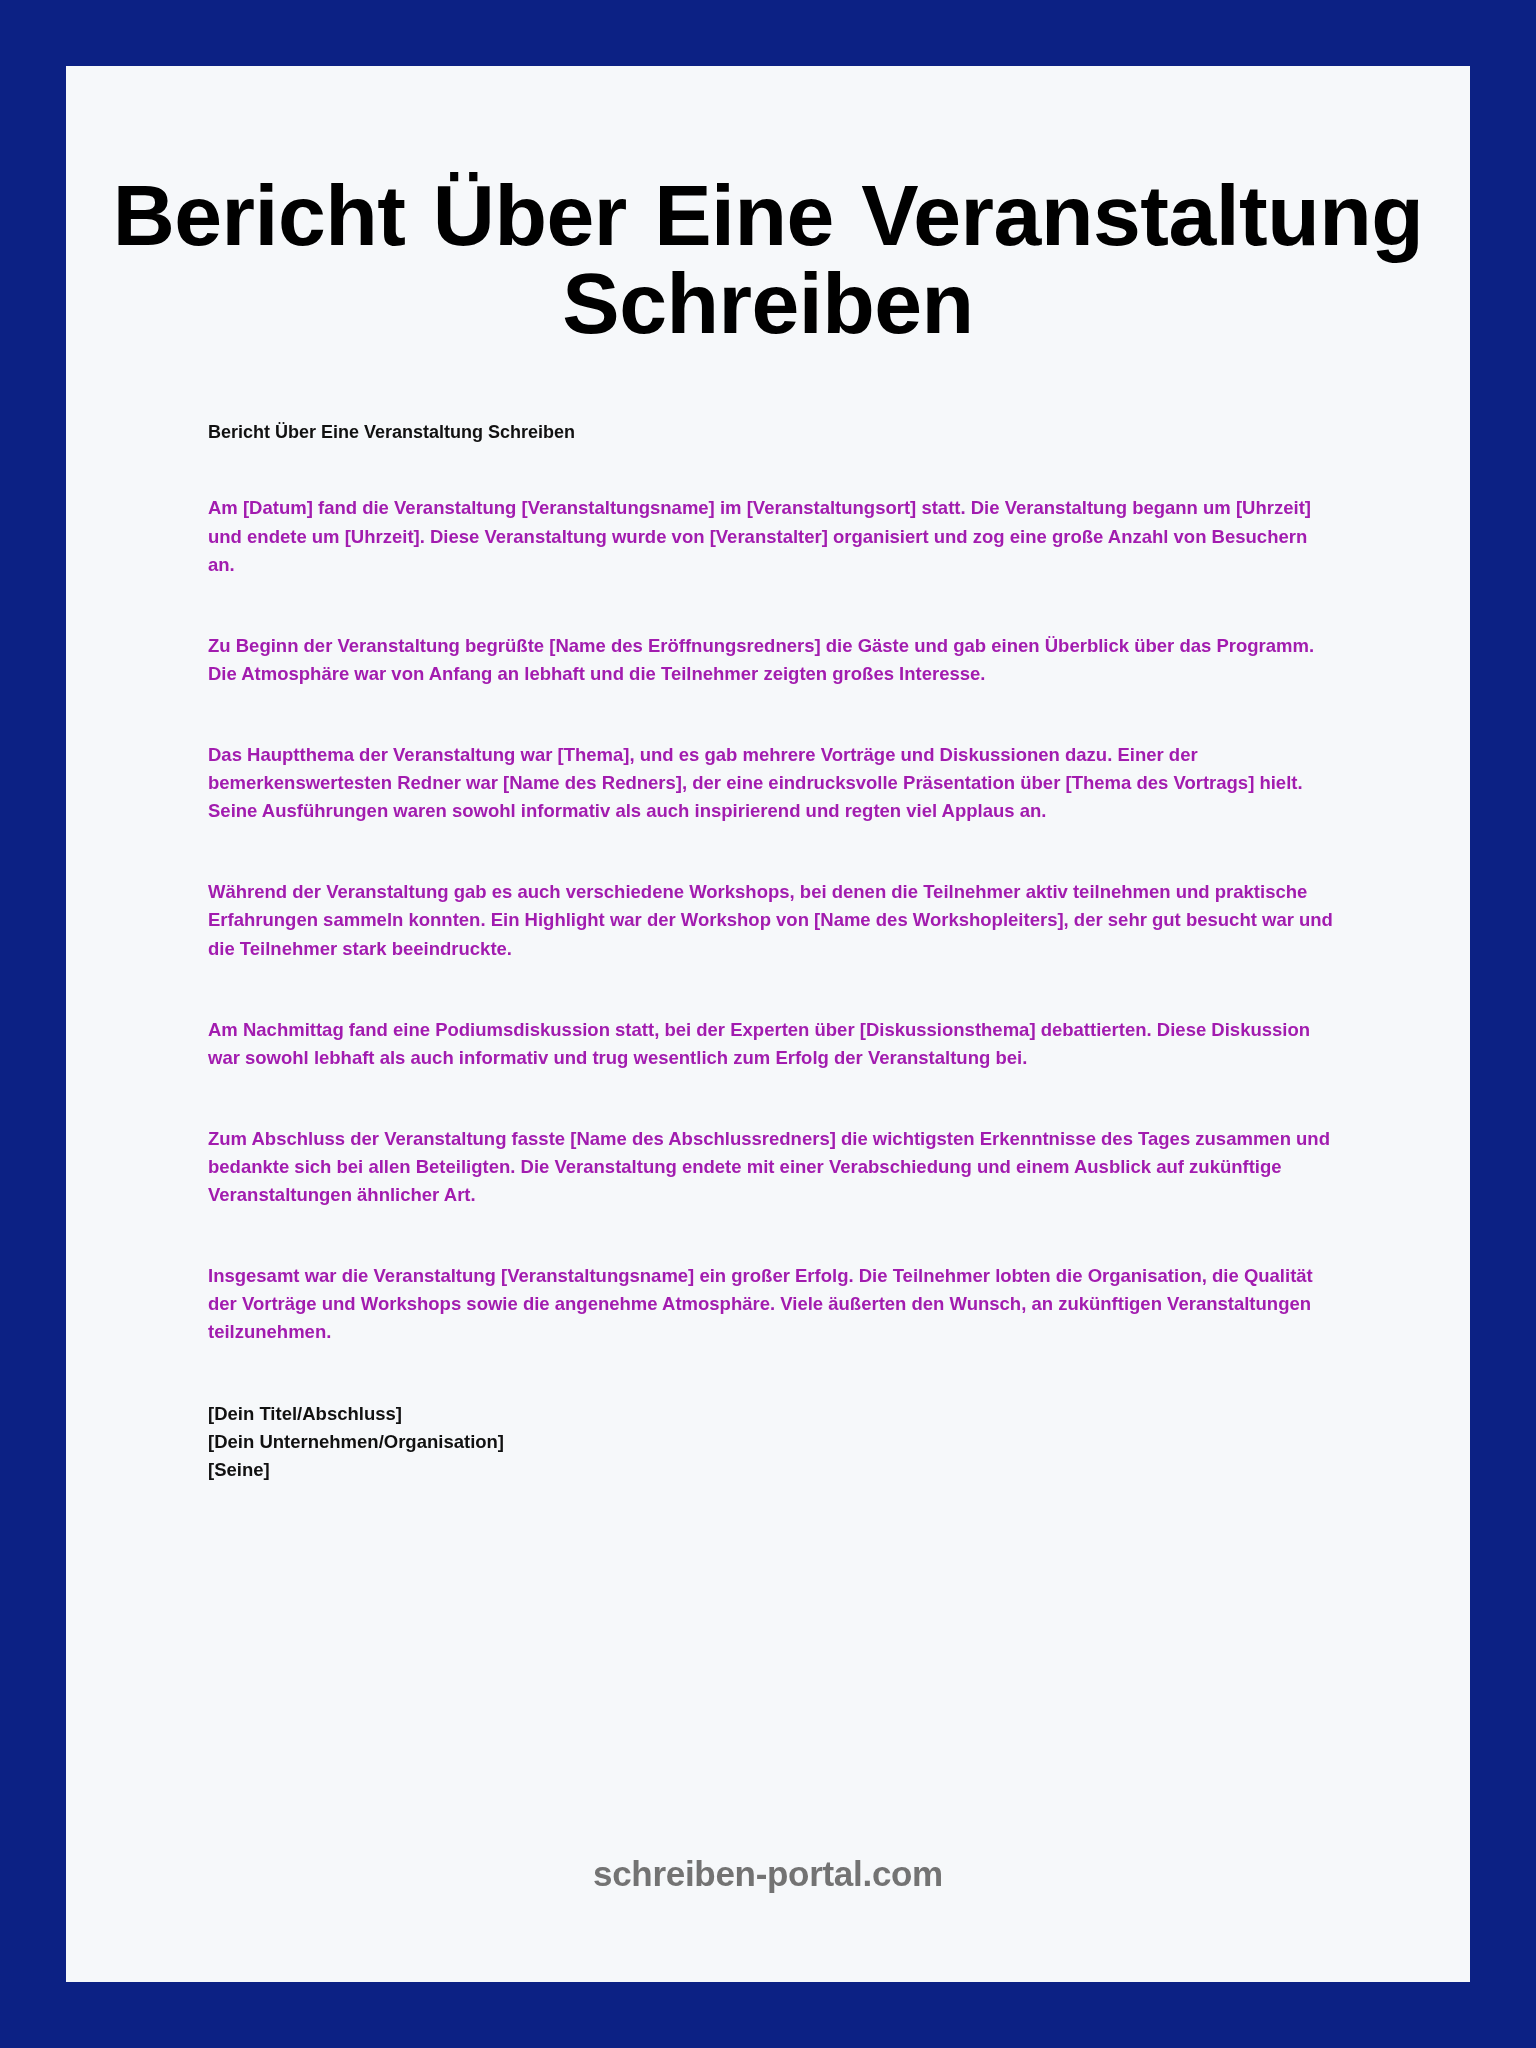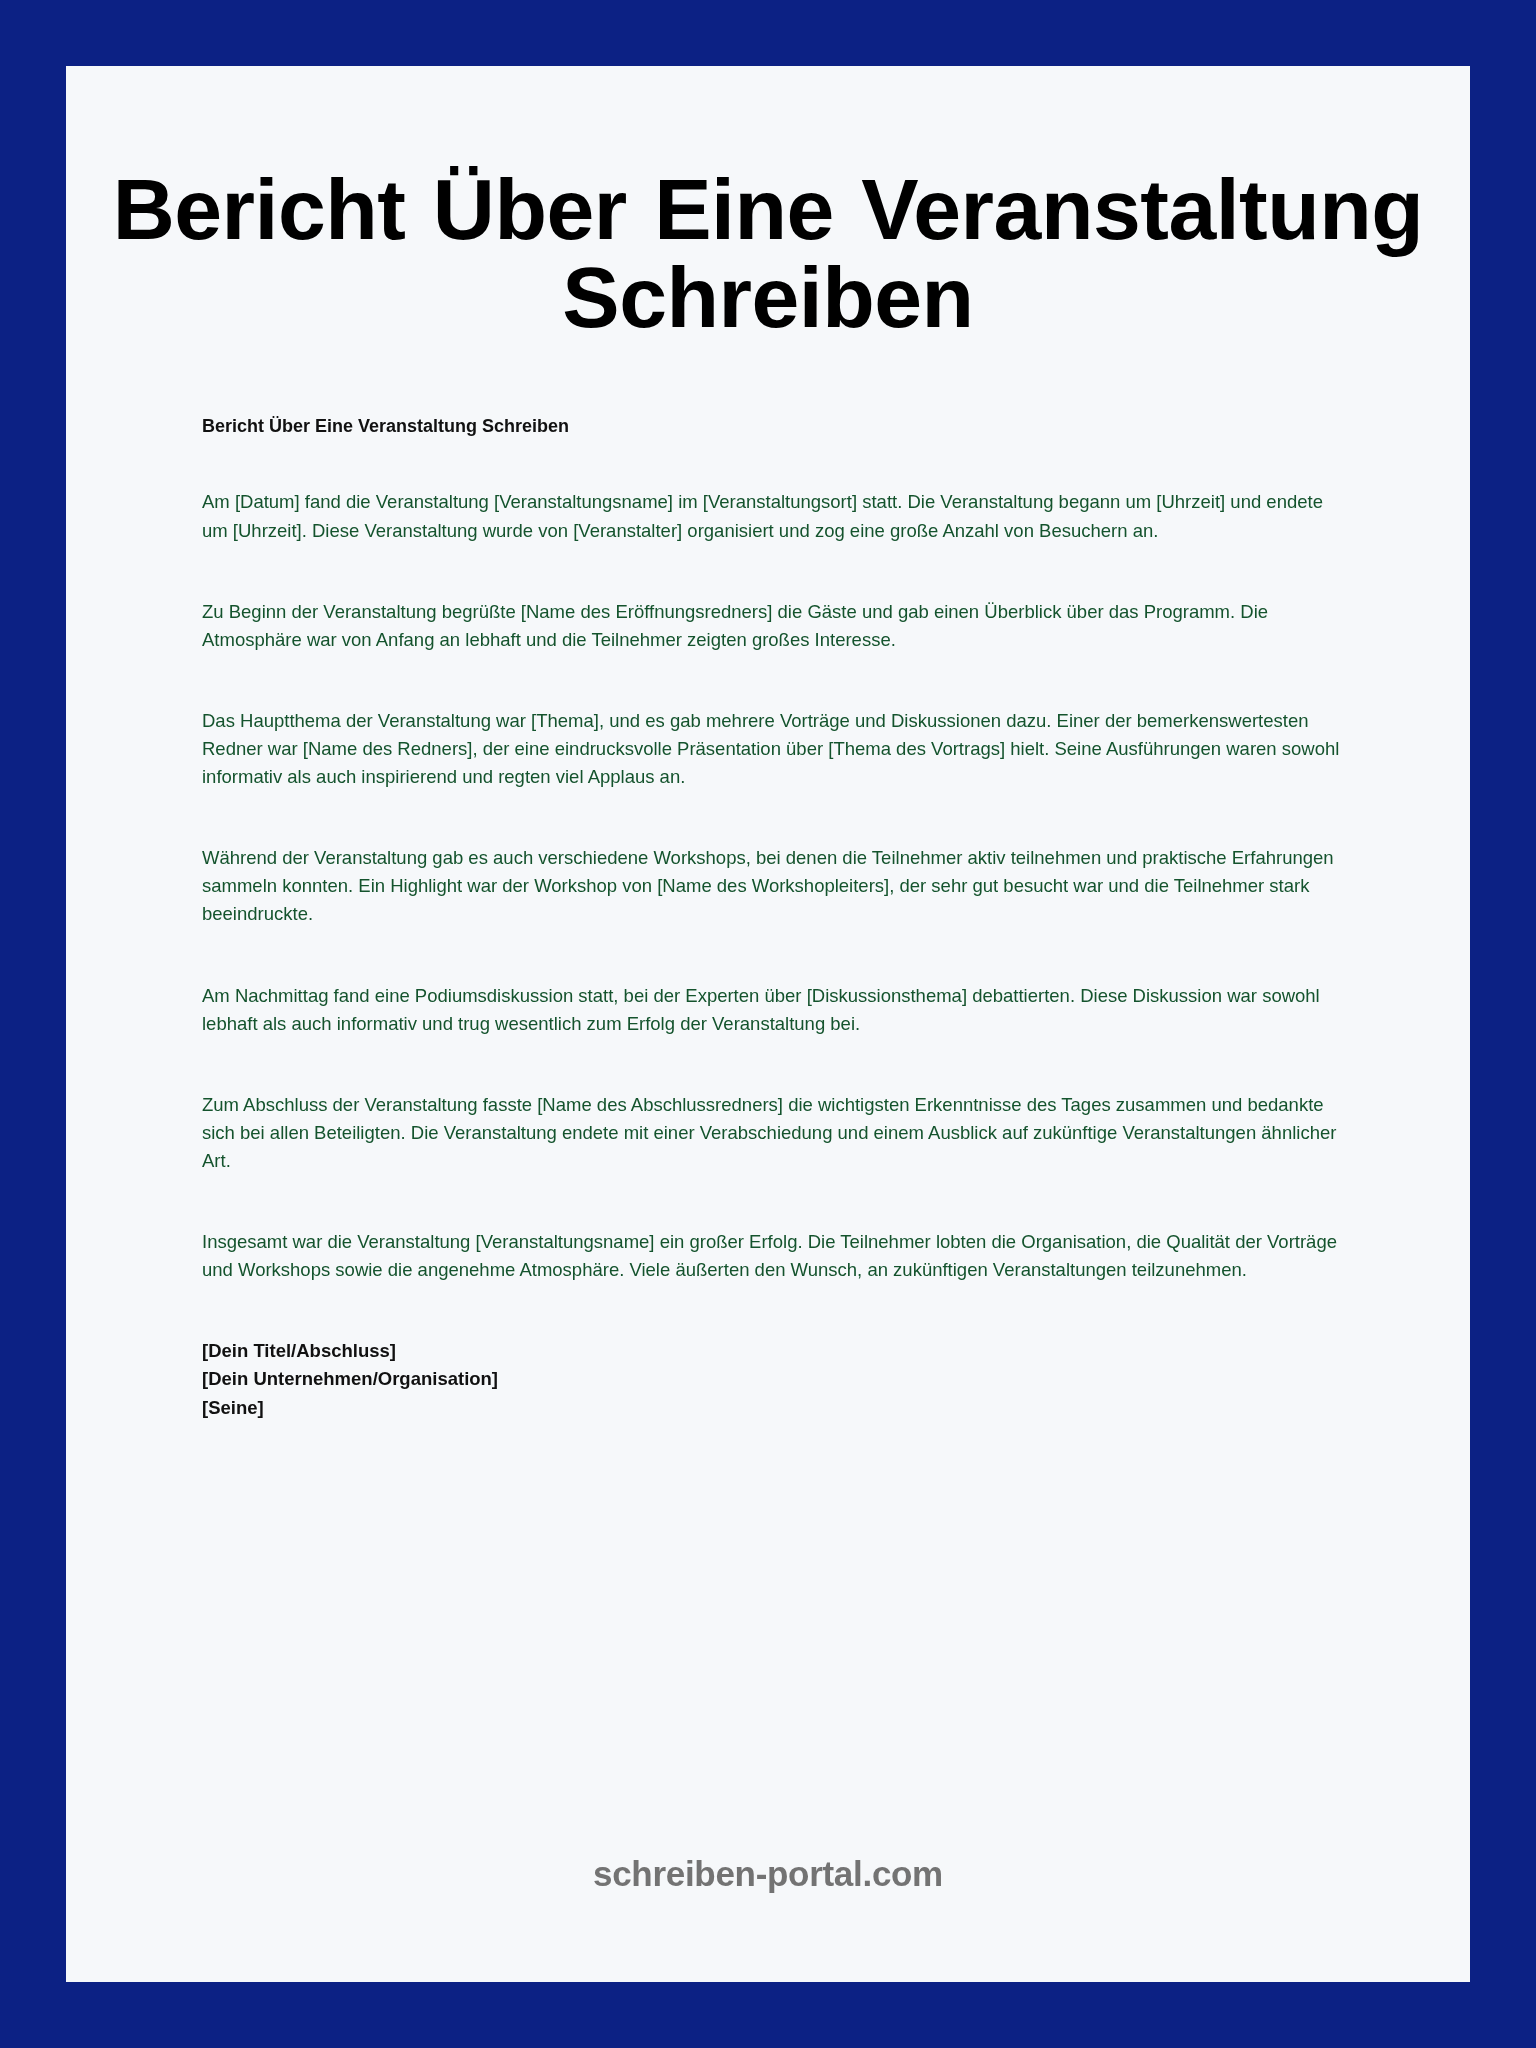--- a/index.html
+++ b/index.html
@@ -20,21 +20,21 @@
     background: #0c2184;
     box-sizing: border-box;
     padding: 66px 66px 66px 66px;
   }
   .card {
     position: relative;
     width: 100%;
     height: 100%;
     background: #f6f8fa;
     box-sizing: border-box;
-    padding: 10px;
+    padding: 16px;
     overflow: hidden;
   }
   .title {
     font-family: "Liberation Sans Narrow", "Liberation Sans", sans-serif;
     font-weight: bold;
     font-size: 86px;
     line-height: 1.02;
     color: #000000;
     text-align: center;
     letter-spacing: -0.5px;
@@ -49,24 +49,24 @@
   .subheading {
     font-family: "Liberation Sans Narrow", "Liberation Sans", sans-serif;
     font-weight: bold;
     font-size: 18px;
     line-height: 1.5;
     color: #111111;
     margin: 0 0 48px 0;
   }
   .para {
     font-family: "Liberation Sans Narrow", "Liberation Sans", sans-serif;
-    font-weight: normal;
+    font-weight: bold;
     font-size: 18.5px;
     line-height: 1.52;
-    color: #14532d;
+    color: #a21caf;
     margin: 0 0 53px 0;
     text-align: left;
   }
   .signature {
     font-family: "Liberation Sans Narrow", "Liberation Sans", sans-serif;
     font-weight: bold;
     font-size: 18.5px;
     line-height: 1.52;
     color: #111111;
     margin: 0;

